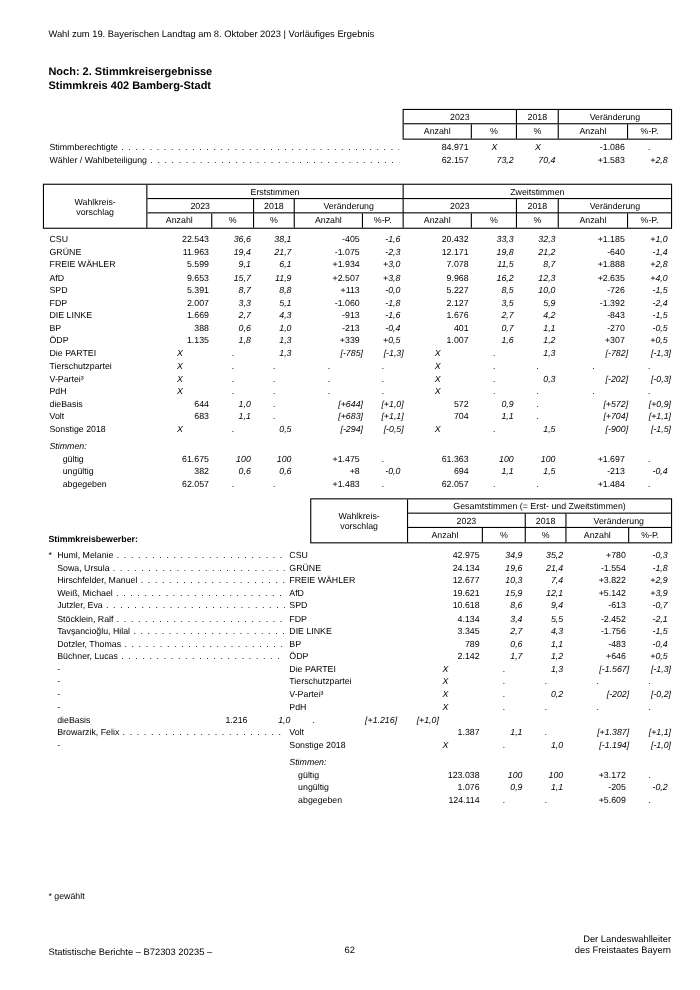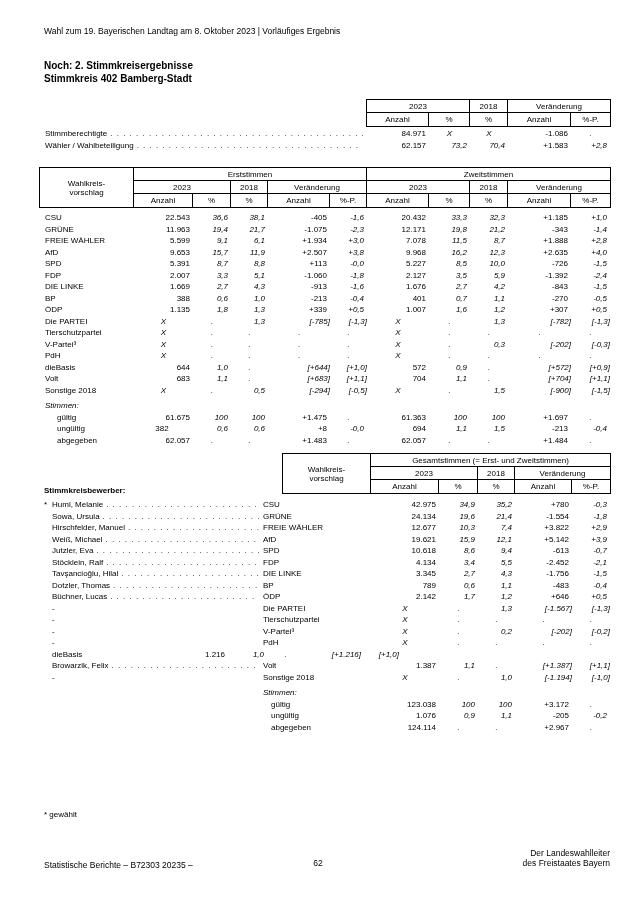--- a/index.html
+++ b/index.html
@@ -128,21 +128,21 @@
     <div class="trow">
       <span class="lbl" style="width: 94px;">GRÜNE</span>
       <span class="num" style="width: 59px;">11.963</span>
       <span class="num it" style="width: 38px;">19,4</span>
       <span class="num it" style="width: 37px;">21,7</span>
       <span class="num" style="width: 62px;">-1.075</span>
       <span class="num it" style="width: 37px;">-2,3</span>
       <span class="num" style="width: 62px;">12.171</span>
       <span class="num it" style="width: 41px;">19,8</span>
       <span class="num it" style="width: 38px;">21,2</span>
-      <span class="num" style="width: 63px;">-343</span>
+      <span class="num" style="width: 63px;">-640</span>
       <span class="num it" style="width: 39px;">-1,4</span>
     </div>
     <div class="trow">
       <span class="lbl" style="width: 94px;">FREIE WÄHLER</span>
       <span class="num" style="width: 59px;">5.599</span>
       <span class="num it" style="width: 38px;">9,1</span>
       <span class="num it" style="width: 37px;">6,1</span>
       <span class="num" style="width: 62px;">+1.934</span>
       <span class="num it" style="width: 37px;">+3,0</span>
       <span class="num" style="width: 62px;">7.078</span>
@@ -331,21 +331,21 @@
       <span class="num" style="width: 62px;">+1.475</span>
       <span class="num it ctr" style="width: 37px;">.</span>
       <span class="num" style="width: 62px;">61.363</span>
       <span class="num it" style="width: 41px;">100</span>
       <span class="num it" style="width: 38px;">100</span>
       <span class="num" style="width: 63px;">+1.697</span>
       <span class="num it ctr" style="width: 39px;">.</span>
     </div>
     <div class="trow">
       <span class="lbl ind" style="width: 94px;">ungültig</span>
-      <span class="num" style="width: 59px; text-align: center;">382</span>
+      <span class="num" style="width: 59px;">382</span>
       <span class="num it" style="width: 38px;">0,6</span>
       <span class="num it" style="width: 37px;">0,6</span>
       <span class="num" style="width: 62px;">+8</span>
       <span class="num it" style="width: 37px;">-0,0</span>
       <span class="num" style="width: 62px;">694</span>
       <span class="num it" style="width: 41px;">1,1</span>
       <span class="num it" style="width: 38px;">1,5</span>
       <span class="num" style="width: 63px;">-213</span>
       <span class="num it" style="width: 39px;">-0,4</span>
     </div>
@@ -563,21 +563,21 @@
       <span class="num it" style="width: 37px;">1,1</span>
       <span class="num" style="width: 57px;">-205</span>
       <span class="num it" style="width: 38px;">-0,2</span>
     </div>
     <div class="trow">
       <span class="spacer" style="width: 223px;"></span>
       <span class="party ind" style="width: 108px;">abgegeben</span>
       <span class="num" style="width: 68px;">124.114</span>
       <span class="num it ctr" style="width: 39px;">.</span>
       <span class="num it ctr" style="width: 37px;">.</span>
-      <span class="num" style="width: 57px;">+2.967</span>
+      <span class="num" style="width: 57px;">+5.609</span>
       <span class="num it ctr" style="width: 38px;">.</span>
     </div>
   </div>
 
 <div id="footnote" class="abs">* gewählt</div>
 
 <div id="footer-left" class="abs">Statistische Berichte – B72303 20235 –</div>
 <div id="page-num" class="abs">62</div>
 <div id="footer-right" class="abs">
   <div>Der Landeswahlleiter</div>

